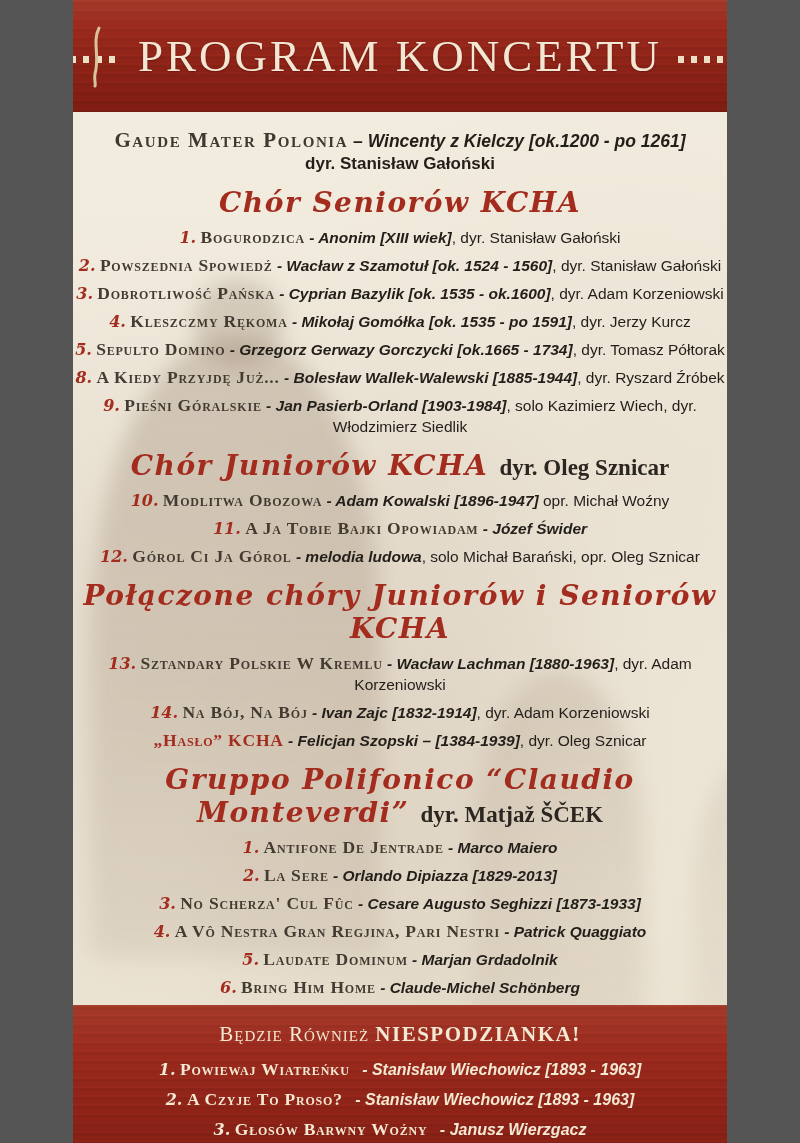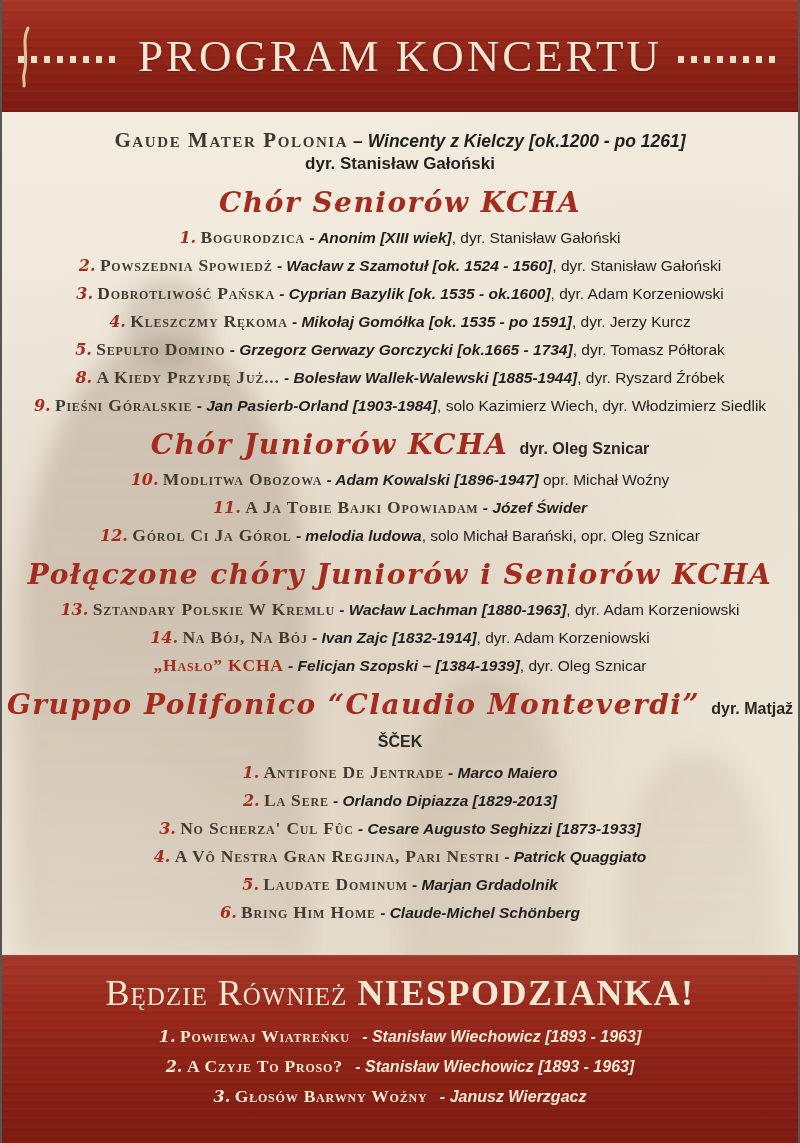--- a/index.html
+++ b/index.html
@@ -1,17 +1,17 @@
 <!DOCTYPE html>
 <html><head>
 <meta charset="utf-8">
 <style>
   html,body{margin:0;padding:0;background:#555;}
   .page{
-    width:796px;height:1143px;margin:0 auto;position:relative;
+    width:654px;height:1143px;margin:0 auto;position:relative;
     display:flex;flex-direction:column;overflow:hidden;
     font-family:"Liberation Sans",sans-serif;
     background:#efe9dc;
   }
   
   .banner{
     position:relative;
     background:linear-gradient(180deg,#a43a2a 0%,#9a2a1d 25%,#8e2318 55%,#7e1c12 100%);
   }
   .banner::after{
@@ -56,41 +56,41 @@
   }
   .intro-comp{font-style:italic;font-weight:700;color:#221e19;}
   .intro-cond{font-size:17px;color:#221e19;margin-top:1px;font-weight:700;}
   
   .script-h{
     font-family:"DejaVu Serif",serif;font-style:italic;font-weight:700;
     color:#a32c1e;font-size:28px;letter-spacing:1.5px;
     margin:12px 0 8px;
   }
   .script-h .suffix{
-    font-family:Liberation Sans, sans-serif;font-style:normal;font-weight:600;
-    color:#2b2620;font-size:16px;letter-spacing:0;
+    font-family:Liberation Serif, serif;font-style:normal;font-weight:600;
+    color:#2b2620;font-size:23px;letter-spacing:0;
   }
   
   .item{margin:0 0 7px;font-size:15.5px;line-height:21px;color:#26221c;font-weight:500;}
   .num{
     font-family:"DejaVu Serif",serif;font-style:italic;font-weight:700;
     color:#a32c1e;font-size:16px;
   }
   .t{
     font-family:"Liberation Serif",serif;font-variant:small-caps;font-weight:600;
     color:#433b31;font-size:17.5px;letter-spacing:.8px;
   }
   .t.red{color:#a32c1e;}
   .c{font-style:italic;font-weight:600;color:#221e19;}
   .r{font-weight:500;color:#221e19;}
   
   .footer-banner{height:188px;flex:0 0 auto;text-align:center;padding-top:17px;box-sizing:border-box;}
   .f-heading{
     font-family:"Liberation Serif",serif;color:#f3e8d2;margin:0 0 12px;
-    font-size:36px;font-weight:400;letter-spacing:1px;position:relative;z-index:2;
+    font-size:21px;font-weight:400;letter-spacing:1px;position:relative;z-index:2;
   }
   .f-heading .sc{font-variant:small-caps;}
   .f-heading .bold{font-weight:700;letter-spacing:1.5px;}
   .footer-banner .item{position:relative;z-index:2;margin-bottom:9px;font-size:16px;}
   .footer-banner .num{color:#f3e8d2;}
   .footer-banner .t{color:#f3e8d2;}
   .footer-banner .c{color:#f3e8d2;margin-left:8px;}
   .footer-banner .r{color:#f3e8d2;}
 </style>
 </head>

